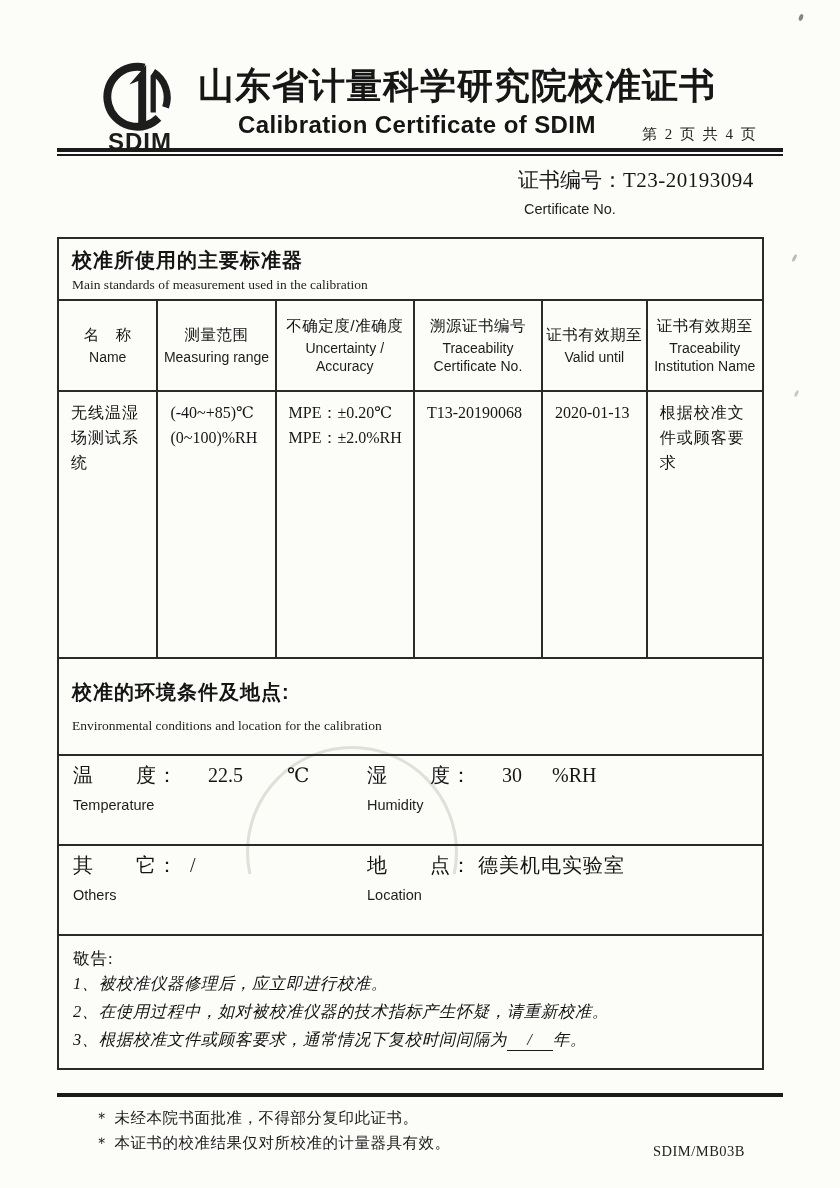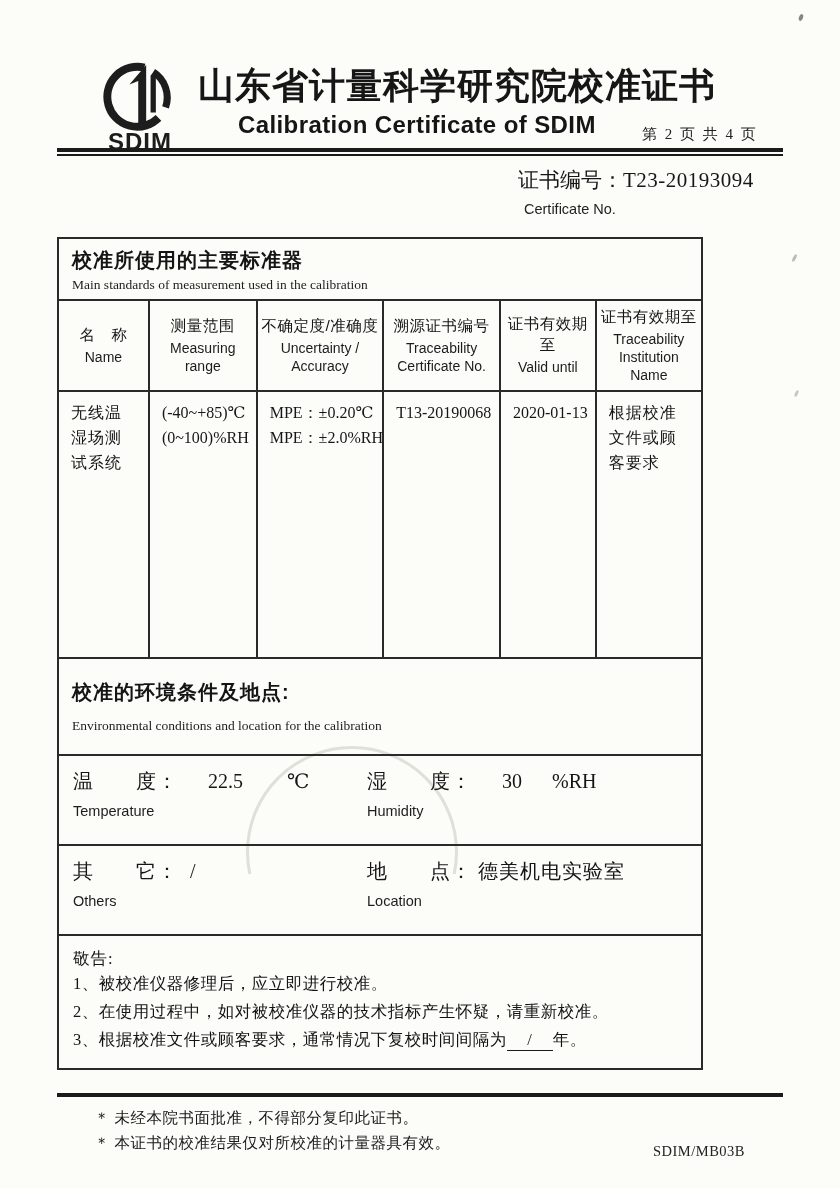--- a/index.html
+++ b/index.html
@@ -24,21 +24,21 @@
   .rule-top { position:absolute; left:57px; top:148px; width:726px; }
   .rule-top .r1 { height:4px; background:#1b1b1b; }
   .rule-top .r2 { height:2px; background:#1b1b1b; margin-top:2px; }
 
   .cert-line { position:absolute; left:518px; top:166px; font-size:21px; color:#161616; }
   .cert-line .num { letter-spacing:0.5px; }
   .cert-en { position:absolute; left:524px; top:201px; font-size:14.5px; color:#222; }
 
   
   .main-box {
-    position:absolute; left:57px; top:237px; width:646px; height:833px;
+    position:absolute; left:57px; top:237px; width:707px; height:833px;
     border:2px solid #2a2a2a; display:flex; flex-direction:column; z-index:2;
     background:transparent;
   }
   .sec { border-bottom:2px solid #2a2a2a; position:relative; }
   .sec:last-child { border-bottom:none; }
   .sec-std-title { height:62px; padding:8px 13px 0; }
   .sec-title-cn { font-size:20px; font-weight:bold; color:#151515;
                   font-family:"Liberation Sans","DejaVu Sans",sans-serif; letter-spacing:1px; }
   .sec-title-en { font-size:13.5px; color:#1d1d1d; margin-top:3px;
                   font-family:Liberation Serif, serif; }
@@ -55,31 +55,31 @@
            font-family:"Liberation Sans","DejaVu Sans",sans-serif; }
   table.std tbody td { vertical-align:top; padding:9px 12px; font-size:16px; line-height:1.55;
                        color:#161616; }
   .cell-line { white-space:nowrap; }
   .cell-wrap { letter-spacing:1px; }
 
   .sec-env-title { height:97px; padding:20px 13px 0; }
   .sec-env-title .sec-title-en { margin-top:12px; }
 
   .env-row { height:90px; }
-  .env-block { position:absolute; top:12px; }
+  .env-block { position:absolute; top:6px; }
   .env-line { font-size:20px; color:#151515; white-space:nowrap; }
   .env-label { font-family:"Liberation Sans","DejaVu Sans",sans-serif; letter-spacing:1px; }
   .env-en { font-size:14.5px; color:#1d1d1d; margin-top:8px;
             font-family:"Liberation Sans","DejaVu Sans",sans-serif; }
   .gap-lg { margin-left:30px; } .gap-xl { margin-left:44px; }
   .gap-sm { margin-left:12px; } .gap-xs { margin-left:6px; }
 
   .sec-notice { flex:1; padding:12px 14px 0; }
   .notice-title { font-size:16.5px; color:#141414; letter-spacing:1px; }
-  .notice-line { font-size:16.5px; color:#141414; line-height:28px; letter-spacing:0.5px; }
+  .notice-line { font-size:16.5px; color:#141414; line-height:28px; letter-spacing:0.5px;font-style:italic; }
   .blank-slash { display:inline-block; min-width:46px; text-align:center;
                  border-bottom:1.5px solid #1a1a1a; line-height:20px; }
 
   
   .rule-bottom { position:absolute; left:57px; top:1093px; width:726px; height:4px; background:#1b1b1b; }
   .footnotes { position:absolute; left:94px; top:1105px; font-size:15.5px; color:#1a1a1a;
                line-height:25px; letter-spacing:0.5px; }
   .form-code { position:absolute; left:653px; top:1143px; font-size:14.5px; color:#222; letter-spacing:0.5px; }
 
   

